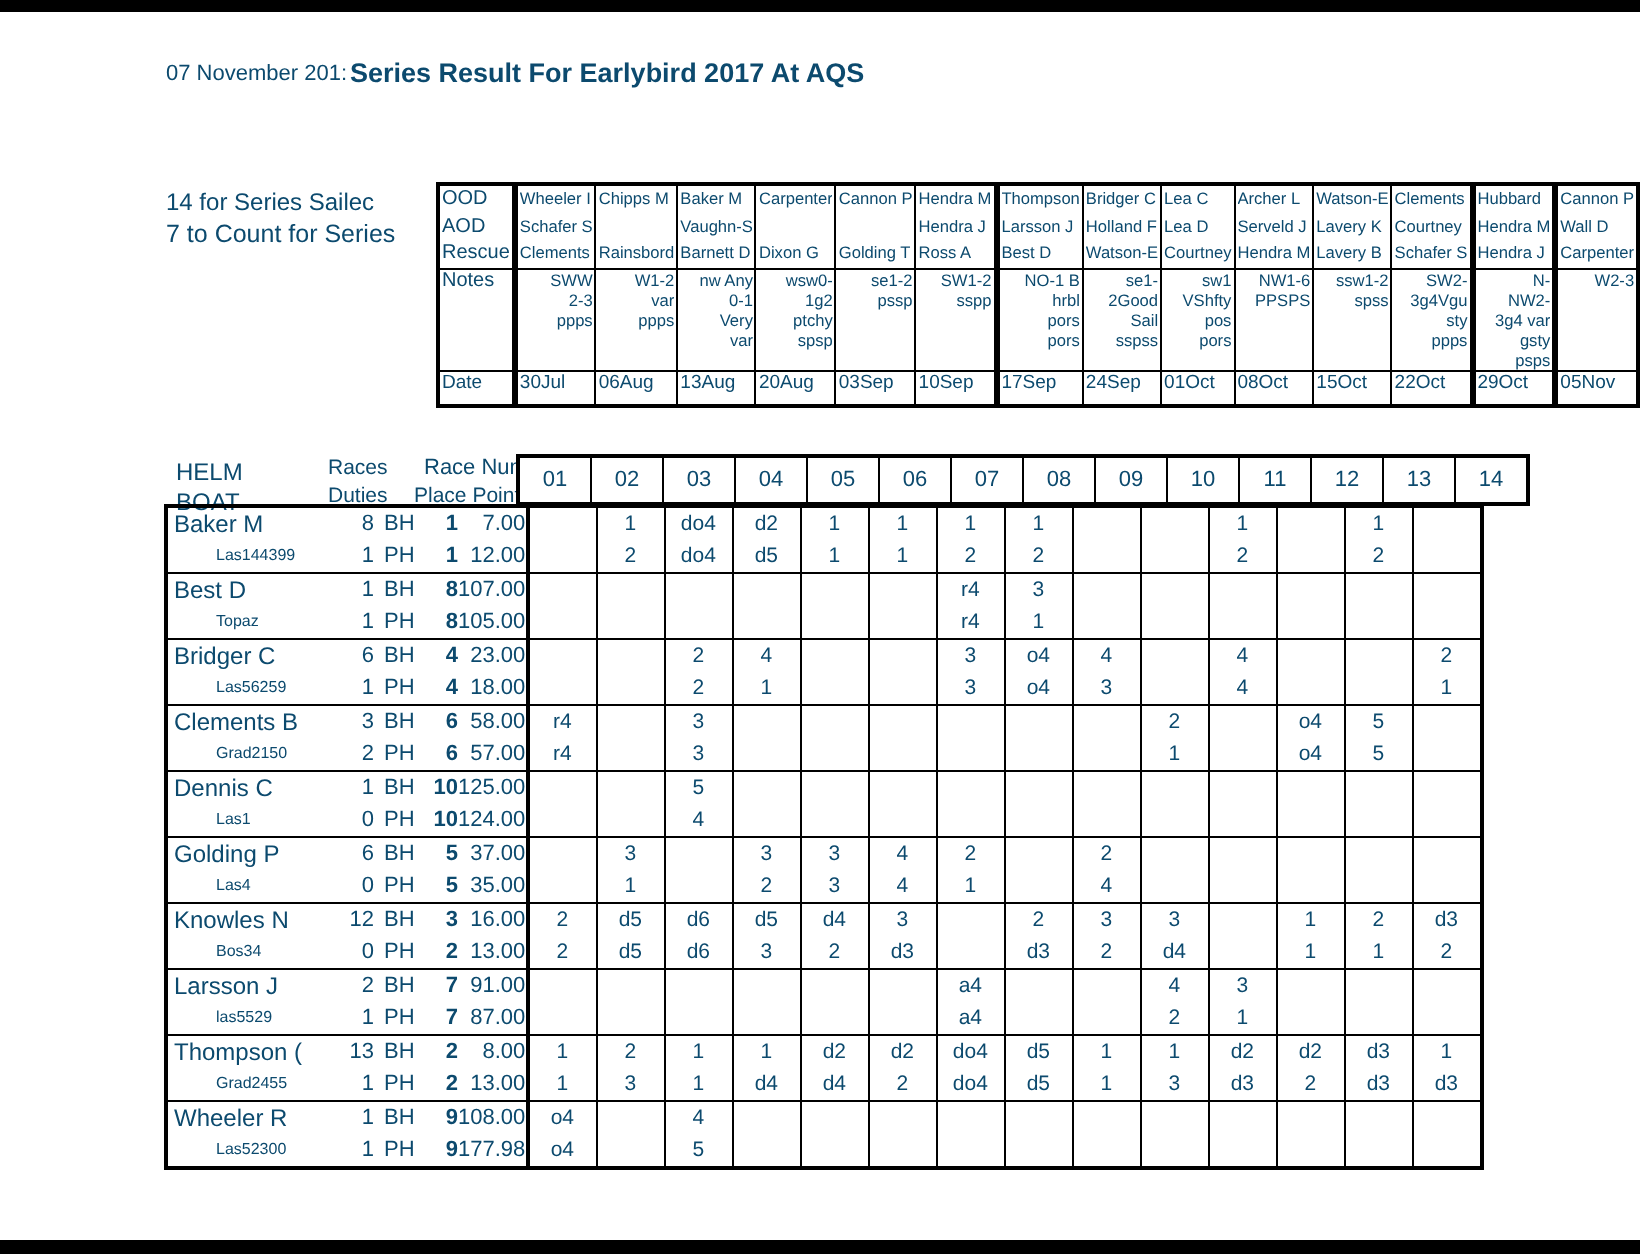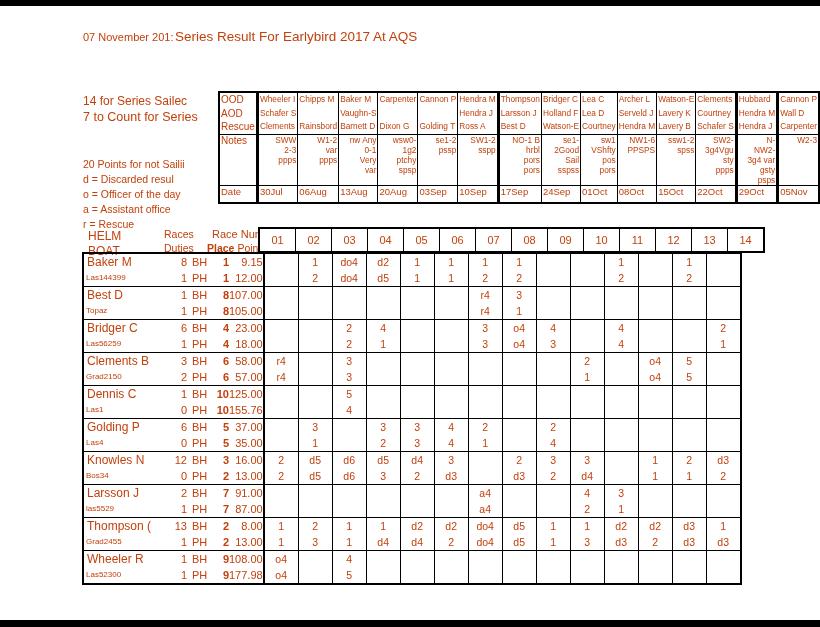--- a/index.html
+++ b/index.html
@@ -1,24 +1,24 @@
 <!DOCTYPE html>
 <html><head>
 <meta charset="utf-8">
 <style>
   html,body{margin:0;padding:0;background:#e8e8e8}
   .canvas{position:relative;width:820px;height:627px;background:#fff;overflow:hidden;
-          font-family:"Liberation Sans",sans-serif;color:#c2410c}
+          font-family:"Liberation Sans",sans-serif;color:#0c4a6e}
   .bar{position:absolute;left:0;width:820px;background:#000}
   #topbar{top:0;height:6px}
   #botbar{top:620px;height:7px}
 
   .abs{position:absolute;white-space:nowrap}
   #dateline{left:83px;top:31px;font-size:11px}
-  #pagetitle{left:175px;top:29px;font-size:13.5px;font-weight:normal}
+  #pagetitle{left:175px;top:29px;font-size:13.5px;font-weight:bold}
   #info1{left:83px;top:94px;font-size:12px}
   #info2{left:83px;top:110px;font-size:12.5px}
   #legend{left:83px;top:157px;font-size:10.5px;line-height:15px}
 
   table{border-collapse:collapse}
 
   
   #dutytable{position:absolute;left:218px;top:91px;table-layout:fixed}
   #dutytable td{border:1px solid #000;padding:0 1px;vertical-align:top;background:#fff}
   #dutytable{border:2px solid #000}
@@ -33,64 +33,57 @@
   td.labst,td.labdt{font-size:9.5px;vertical-align:middle}
   td.dt{font-size:9.5px;text-align:left;height:16px;vertical-align:middle;white-space:nowrap;overflow:hidden}
 
   
   #helmLbl{left:88px;top:229px;font-size:12px}
   #boatLbl{left:88px;top:244px;font-size:12px}
   #racesLbl{left:164px;top:228px;font-size:10.5px}
   #dutiesLbl{left:164px;top:242px;font-size:10.5px}
   #raceNumLbl{left:212px;top:228px;font-size:11px;width:46px;overflow:hidden}
   #placePtsLbl{left:207px;top:242px;font-size:10.5px;width:51px;overflow:hidden}
-  #placePtsLbl .b{font-weight:bold}
+  #placePtsLbl .b{font-weight:normal}
 
   
   #strip{position:absolute;left:258px;top:227px;border:2px solid #000}
   #strip td{width:33px;height:20px;border:1px solid #000;font-size:11px;text-align:center}
 
   
   #maintable{position:absolute;left:82px;top:252px;border:2px solid #000;table-layout:fixed}
   #maintable td{padding:0;vertical-align:top;border-top:1px solid #000;border-bottom:1px solid #000}
   #maintable td div{height:16px;line-height:16px;overflow:hidden}
   td.namec{width:88px}
   td.racesc{width:15px}
   td.dutyc{width:26px}
   td.placec{width:16px}
   td.pointsc{width:31px}
   td.cellc{width:33px;border:1px solid #000;text-align:center;font-size:10.5px}
   td.cellc.first{border-left:2px solid #000}
   .helm{font-size:12px;padding-left:3px;white-space:nowrap}
-  .boat{font-size:8px;padding-left:2px;white-space:nowrap}
+  .boat{font-size:8px;padding-left:24px;white-space:nowrap}
   td.racesc div{font-size:11px;text-align:right}
   td.dutyc div{font-size:11px;padding-left:5px}
   td.placec div{font-size:11px;font-weight:bold;text-align:right}
   td.pointsc div{font-size:11px;text-align:right;white-space:nowrap}
 </style>
 </head>
 <body>
 
 <div class="canvas">
   <div class="bar" id="topbar"></div>
   <div class="bar" id="botbar"></div>
 
   <div class="abs" id="dateline">07 November 201:</div>
   <div class="abs" id="pagetitle">Series Result For Earlybird 2017 At AQS</div>
 
   <div class="abs" id="info1">14 for Series Sailec</div>
   <div class="abs" id="info2">7 to Count for Series</div>
 
-  <div class="abs" id="legend">
-    <div>20 Points for not Sailii</div>
-    <div>d = Discarded resul</div>
-    <div>o = Officer of the day</div>
-    <div>a = Assistant office</div>
-    <div>r = Rescue</div>
-  </div>
 
   <table id="dutytable">
     <tbody>
       <tr>
         <td class="lab names">
           <div>OOD</div>
           <div>AOD</div>
           <div>Rescue</div>
         </td>
       <td class="names thick">
@@ -275,21 +268,21 @@
           </td>
           <td class="dutyc">
             <div>BH</div>
             <div>PH</div>
           </td>
           <td class="placec">
             <div>1</div>
             <div>1</div>
           </td>
           <td class="pointsc">
-            <div>9.15</div>
+            <div>7.00</div>
             <div>12.00</div>
           </td>
           <td class="cellc first">
             <div>&nbsp;</div>
             <div>&nbsp;</div>
           </td>
           <td class="cellc">
             <div>1</div>
             <div>2</div>
           </td>
@@ -588,21 +581,21 @@
           <td class="dutyc">
             <div>BH</div>
             <div>PH</div>
           </td>
           <td class="placec">
             <div>10</div>
             <div>10</div>
           </td>
           <td class="pointsc">
             <div>125.00</div>
-            <div>155.76</div>
+            <div>124.00</div>
           </td>
           <td class="cellc first">
             <div>&nbsp;</div>
             <div>&nbsp;</div>
           </td>
           <td class="cellc">
             <div>&nbsp;</div>
             <div>&nbsp;</div>
           </td>
           <td class="cellc">

